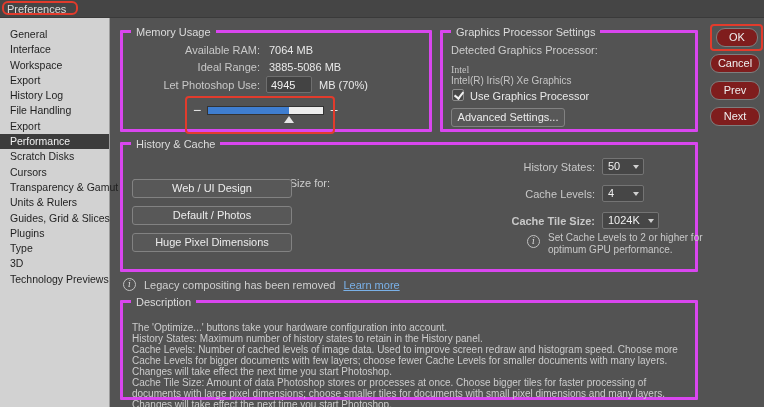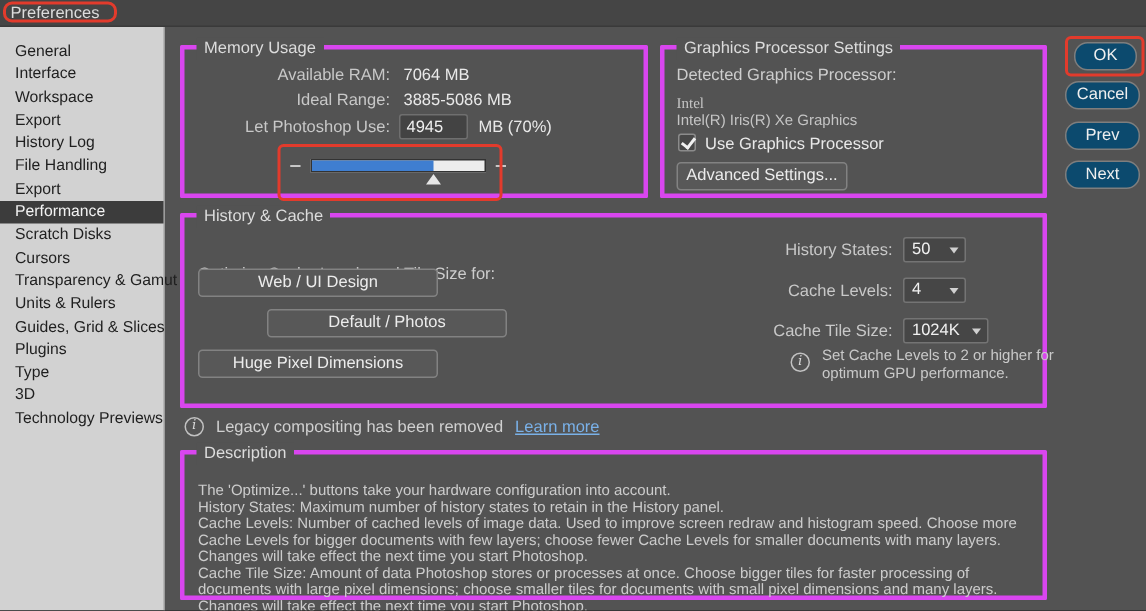--- a/index.html
+++ b/index.html
@@ -42,21 +42,21 @@
   
   .checkbox{position:absolute;width:12px;height:12px;background:#474747;border:1px solid #8b8b8b;
     border-radius:2px;box-sizing:border-box;}
   .checkbox .check{display:none;position:absolute;left:3px;top:0;width:4px;height:7px;
     border-right:2px solid #f0f0f0;border-bottom:2px solid #f0f0f0;transform:rotate(38deg);}
   .checkbox.checked .check{display:block;}
   
   .btn{position:absolute;background:#585858;border:1px solid #828282;border-radius:3px;
     color:#ececec;font-size:11px;text-align:center;box-sizing:border-box;cursor:default;
     height:19px;line-height:17px;white-space:nowrap;}
-  .action-btn{position:absolute;height:19px;line-height:17px;border-radius:9px;background:#0c4a6e;
+  .action-btn{position:absolute;height:19px;line-height:17px;border-radius:9px;background:#7f1d1d;
     border:1px solid #7e7e7e;color:#efefef;text-align:center;box-sizing:border-box;cursor:default;}
   
   .dropdown{position:absolute;height:17px;background:#464646;border:1px solid #747474;
     border-radius:2px;box-sizing:border-box;color:#f0f0f0;line-height:15px;
     padding:0 14px 0 5px;white-space:nowrap;cursor:default;}
   .chev{position:absolute;right:4px;top:6px;width:0;height:0;
     border-left:3.5px solid transparent;border-right:3.5px solid transparent;
     border-top:4px solid #d0d0d0;}
   
   .info-icon{display:inline-block;width:13px;height:13px;border:1.2px solid #c2c2c2;
@@ -127,36 +127,36 @@
       <span class="check"></span>
     </div>
     <div class="value" style="left:27px;top:57px;">Use Graphics Processor</div>
     <div class="btn" style="left:8px;top:75px;width:114px;">Advanced Settings...</div>
   </div>
 
   <div class="group" style="left:120px;top:142px;width:578px;height:130px;">
     <div class="legend">History &amp; Cache</div>
     <div class="value" style="left:9px;top:32px;color:#cdcdcd;">Optimize Cache Levels and Tile Size for:</div>
     <div class="btn" style="left:9px;top:34px;width:160px;">Web / UI Design</div>
-    <div class="btn" style="left:9px;top:61px;width:160px;margin-left:46px;">Default / Photos</div>
+    <div class="btn" style="left:9px;top:61px;width:160px;">Default / Photos</div>
     <div class="btn" style="left:9px;top:88px;width:160px;">Huge Pixel Dimensions</div>
 
     <div class="label-r" style="left:272px;top:16px;width:200px;">History States:</div>
     <div class="dropdown" style="left:479px;top:13px;width:42px;">
       <span>50</span>
       <span class="chev"></span>
     </div>
 
     <div class="label-r" style="left:272px;top:43px;width:200px;">Cache Levels:</div>
     <div class="dropdown" style="left:479px;top:40px;width:42px;">
       <span>4</span>
       <span class="chev"></span>
     </div>
 
-    <div class="label-r" style="left:272px;top:70px;width:200px;">Cache Tile Size:</div>
+    <div class="label-r" style="left:272px;top:70px;width:200px;font-weight:bold;">Cache Tile Size:</div>
     <div class="dropdown" style="left:479px;top:67px;width:57px;">
       <span>1024K</span>
       <span class="chev"></span>
     </div>
 
     <span class="info-icon" style="position:absolute;left:404px;top:90px;">i</span>
     <div class="tip-text" style="left:425px;top:87px;width:180px;">Set Cache Levels to 2 or higher for optimum GPU performance.</div>
   </div>
 
   <div class="legacy-row" style="left:123px;top:278px;">

